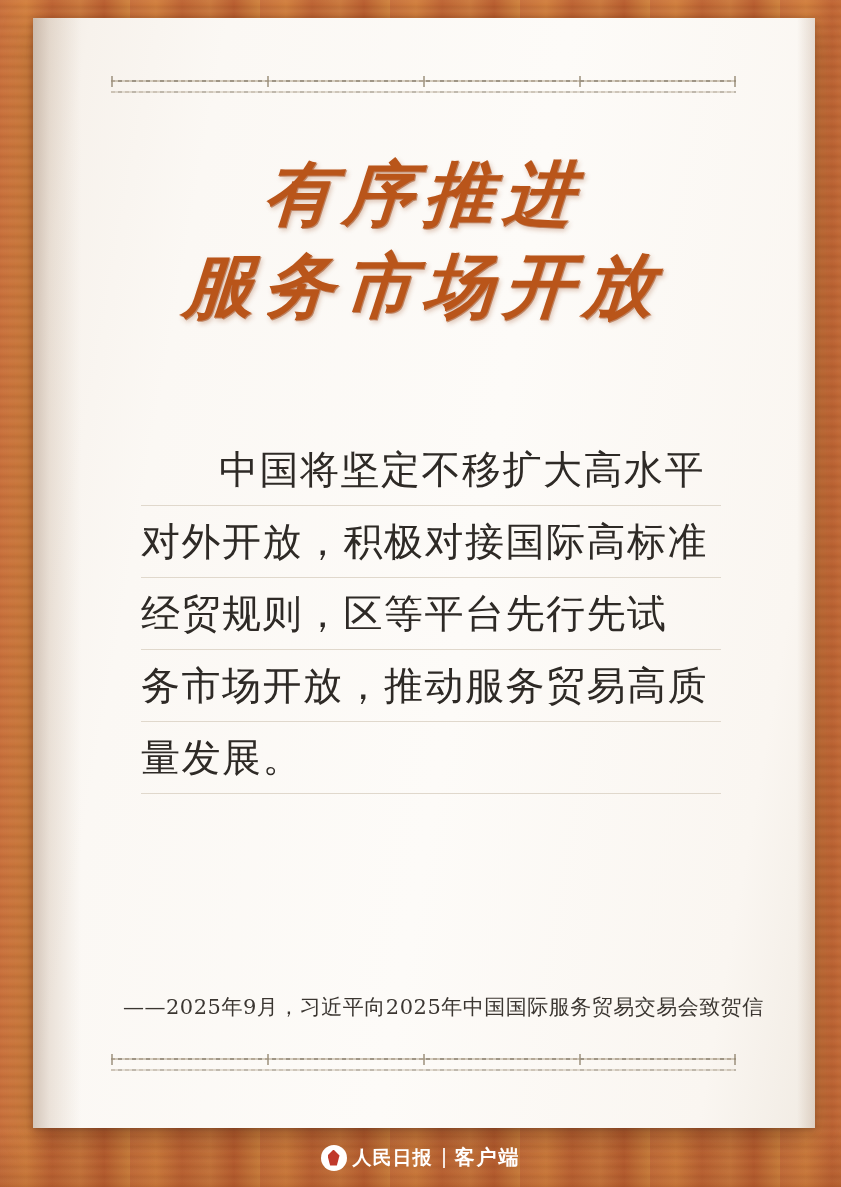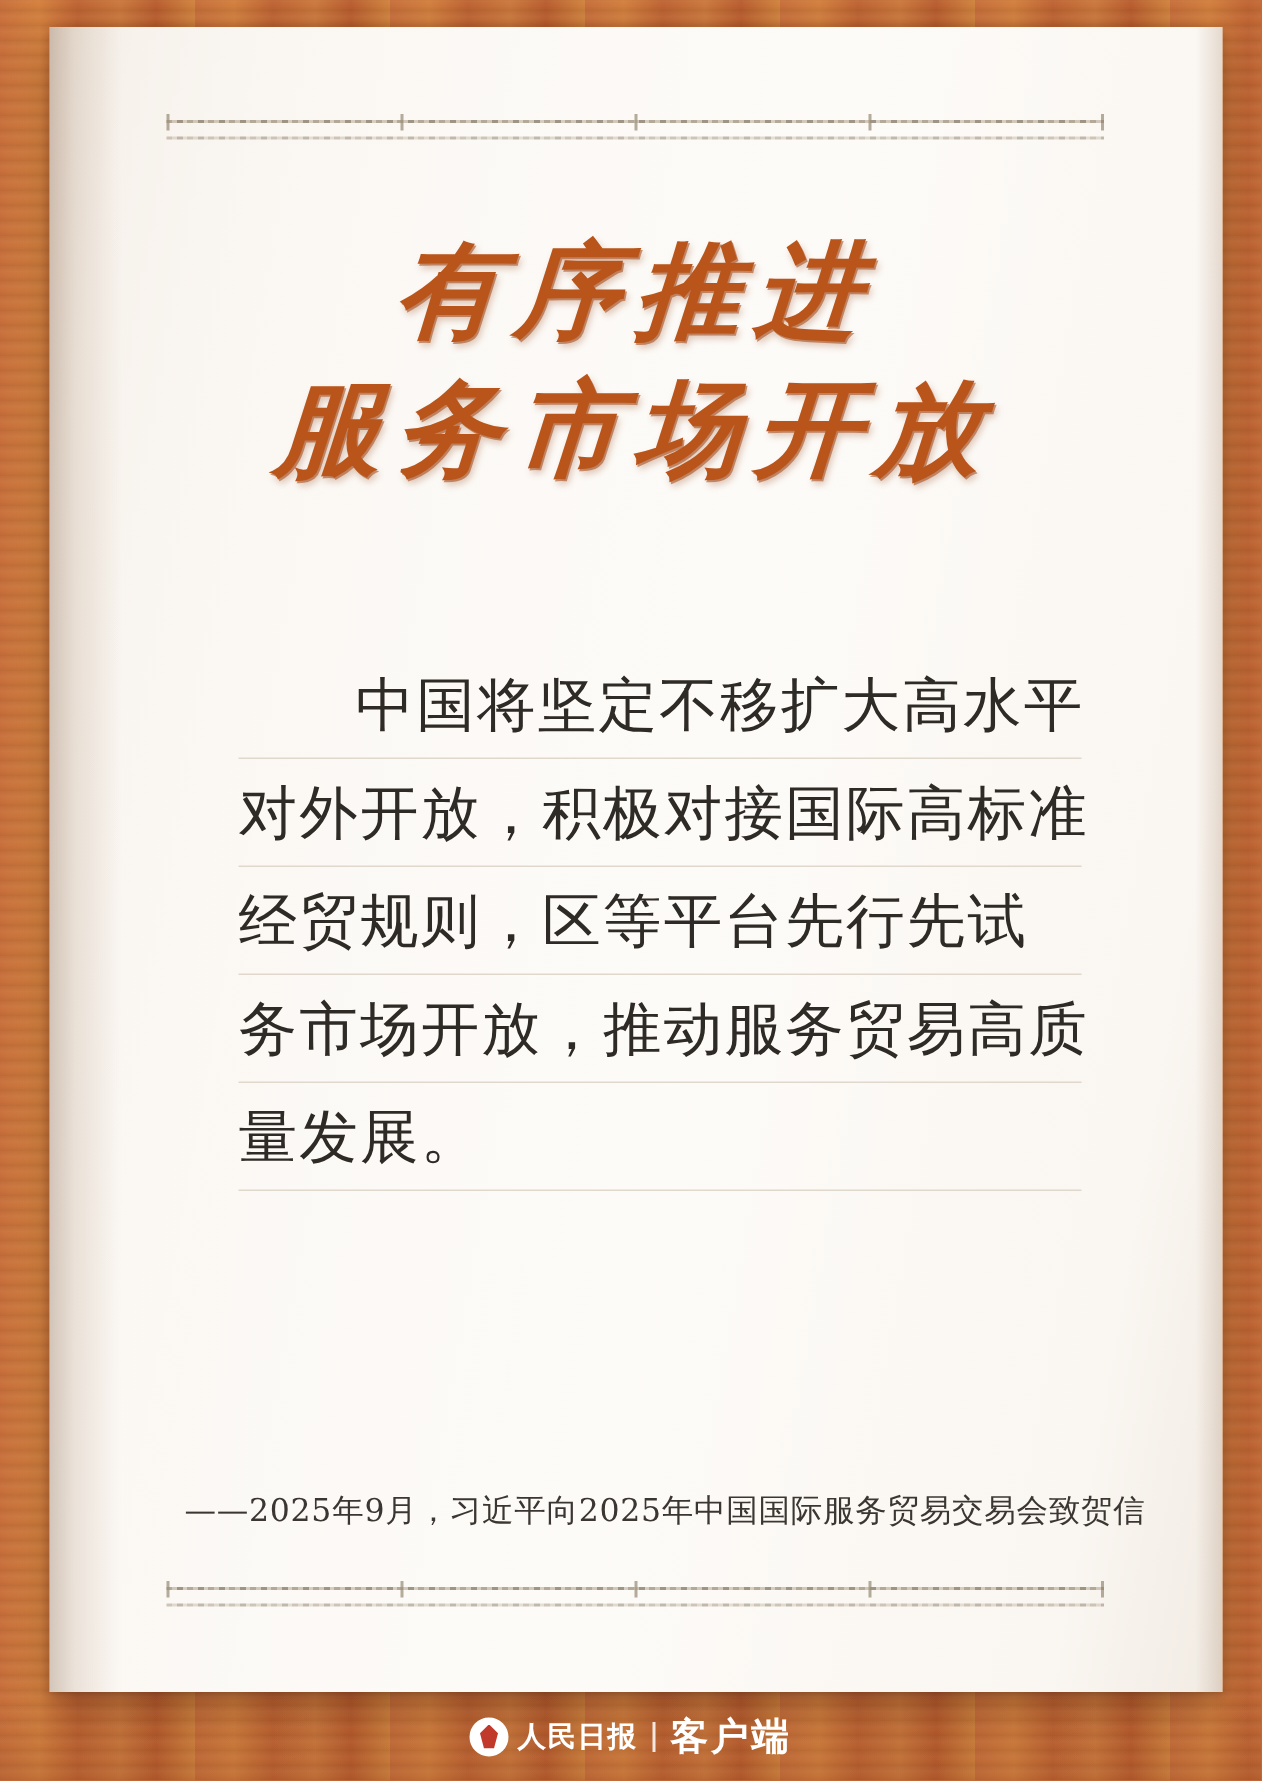--- a/index.html
+++ b/index.html
@@ -129,21 +129,20 @@
     left: 108px;
     top: 415px;
     width: 580px;
   }
   .body-line {
     position: relative;
     height: 71px;
     border-bottom: 1px solid #e0d8cc;
     display: flex;
     align-items: center;
-    margin-left: 18px;
   }
   .body-line:first-child { border-top: 1px solid transparent; }
   .body-text {
     font-family: "DejaVu Serif", serif;
     font-size: 39px;
     color: #2e2a26;
     letter-spacing: 1.5px;
     white-space: nowrap;
   }
   .body-line.indent .body-text { padding-left: 78px; }
@@ -201,21 +200,21 @@
     font-weight: bold;
   }
   .footer-sep {
     width: 2px;
     height: 20px;
     background: rgba(255,255,255,0.85);
   }
   .footer-app {
     color: #ffffff;
     font-family: "DejaVu Sans", sans-serif;
-    font-size: 25px;
+    font-size: 20px;
     font-weight: bold;
     letter-spacing: 2px;
   }
 </style>
 </head>
 <body>
 
 <div class="poster">
   <div class="wood-grain"></div>
 

